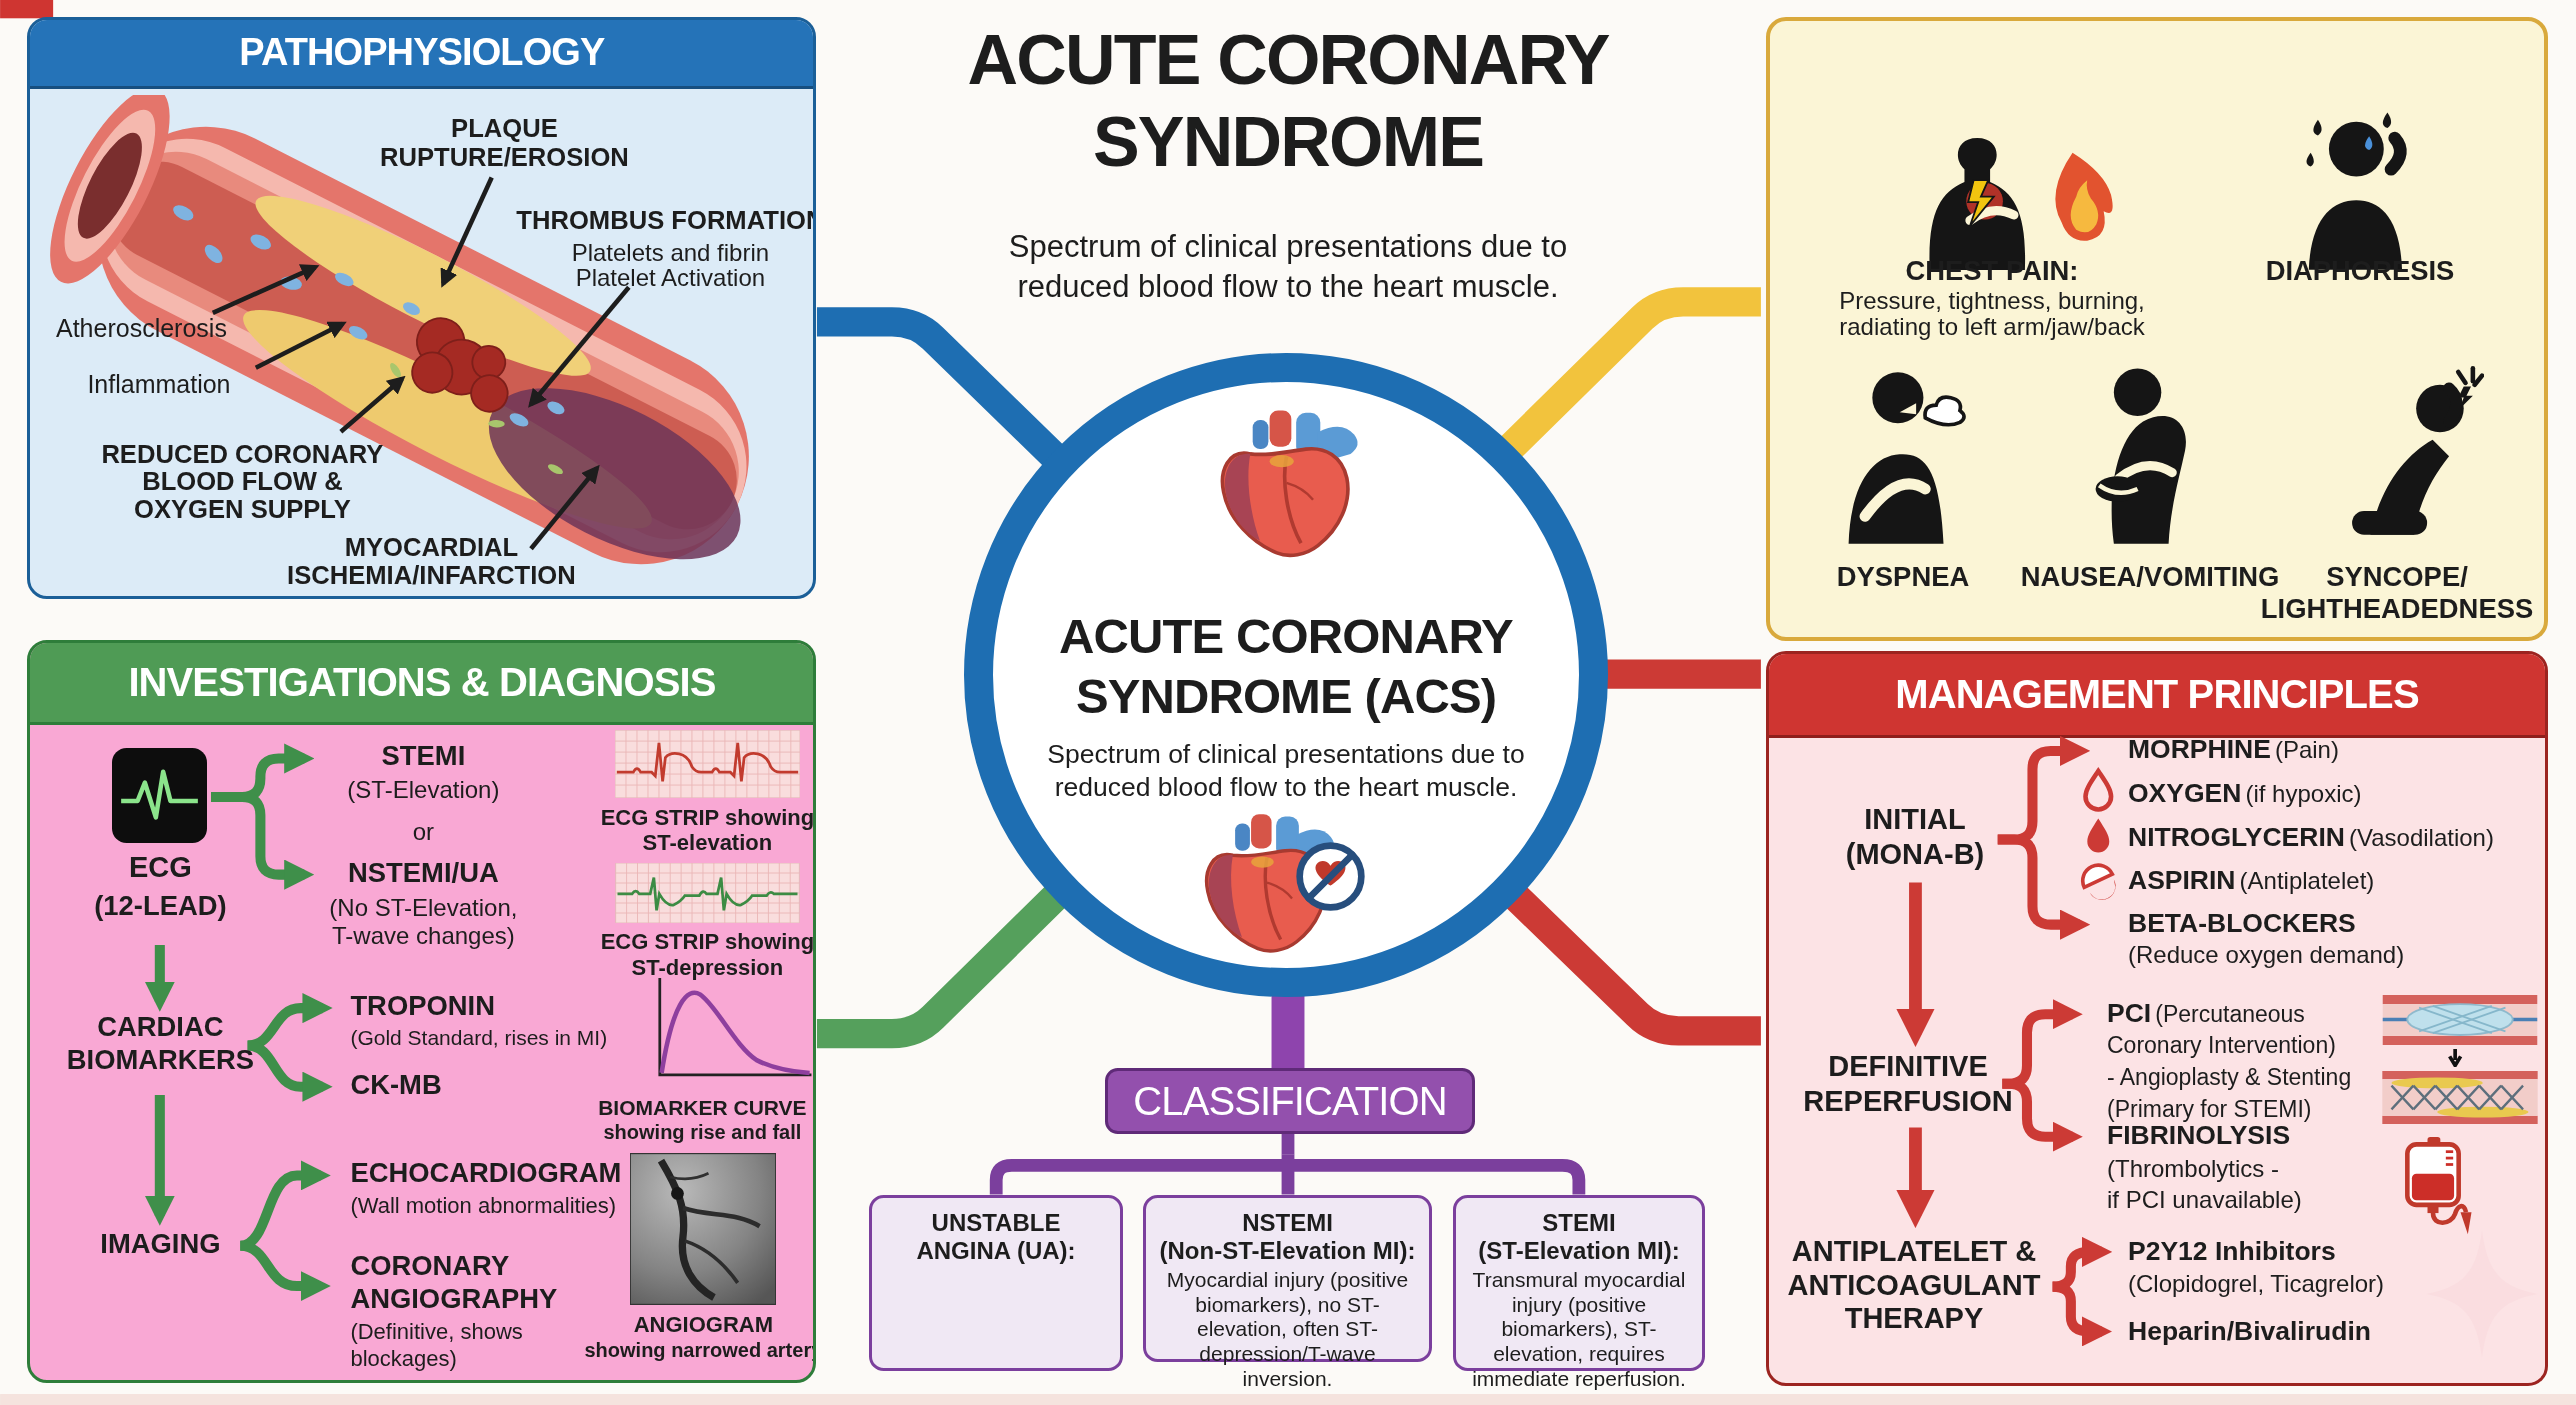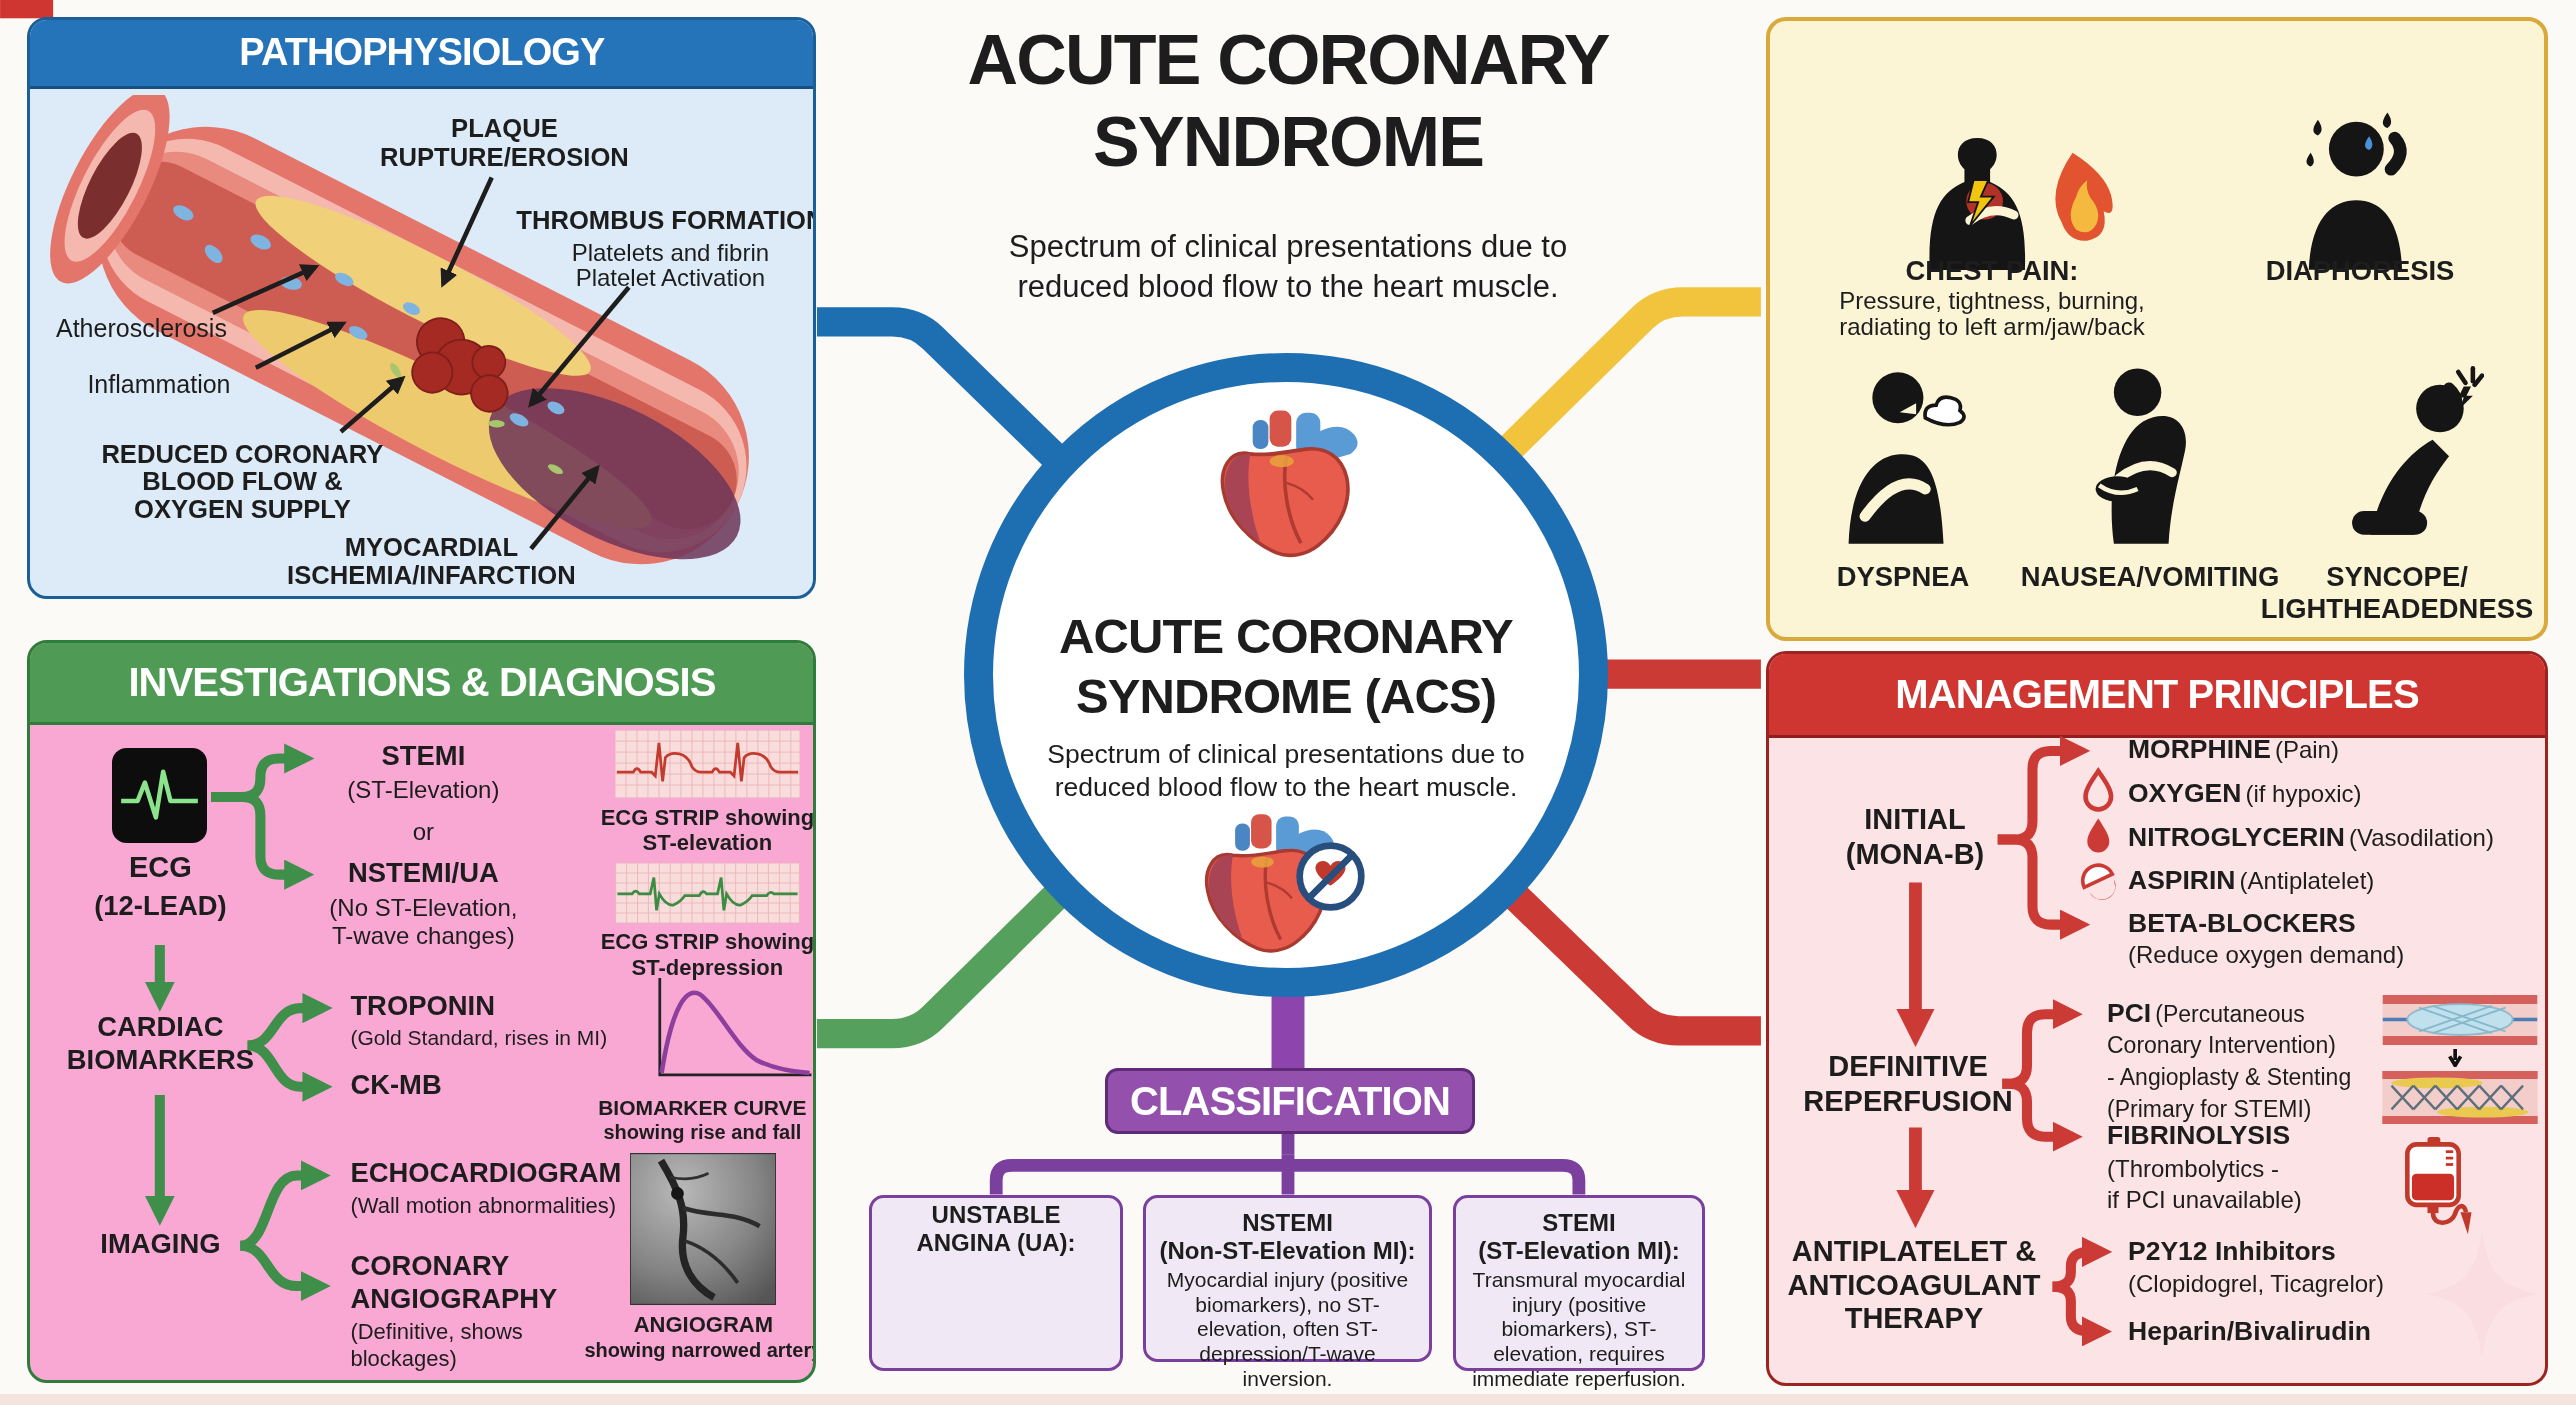--- a/index.html
+++ b/index.html
@@ -430,26 +430,26 @@
       <use href="#heartsym"></use>
     </svg>
     <svg class="asvg" style="left:300px;top:457px" width="75" height="75" viewBox="0 0 90 90">
       <circle cx="45" cy="45" r="37" fill="#fff" stroke="#274e7d" stroke-width="8"></circle>
       <path d="M45,32 c-7,-11 -22,-4 -17,7 c3,8 17,17 17,17 c0,0 14,-9 17,-17 c5,-11 -10,-18 -17,-7 z" fill="#c0392b"></path>
       <line x1="19" y1="71" x2="71" y2="19" stroke="#274e7d" stroke-width="8" stroke-linecap="round"></line>
     </svg>
   </div>
 
   <div class="tx" style="left:1105px;top:1068px;width:370px;height:66px;background:#9350ad;border:3.7px solid #5f2a78;border-radius:12.8px;
-       display:flex;align-items:center;justify-content:center;color:#fff;font-weight:700;box-sizing:border-box">
+       display:flex;align-items:center;justify-content:center;color:#fff;font-weight:400;box-sizing:border-box">
     <span class="f44">CLASSIFICATION</span>
   </div>
 
   <div class="clsbox" style="left:869px;top:1195px;width:254px;height:176px">
-    <div class="t" style="padding-top:3px">UNSTABLE</div>
+    <div class="t" style="padding-top:11px">UNSTABLE</div>
     <div class="t">ANGINA (UA):</div>
   </div>
   <div class="clsbox" style="left:1143px;top:1195px;width:289px;height:167px">
     <div class="t" style="padding-top:11px">NSTEMI</div>
     <div class="t">(Non-ST-Elevation MI):</div>
     <div class="d">Myocardial injury (positive biomarkers), no ST-elevation, often ST-depression/T-wave inversion.</div>
   </div>
   <div class="clsbox" style="left:1453px;top:1195px;width:252px;height:176px">
     <div class="t" style="padding-top:11px">STEMI</div>
     <div class="t">(ST-Elevation MI):</div>

